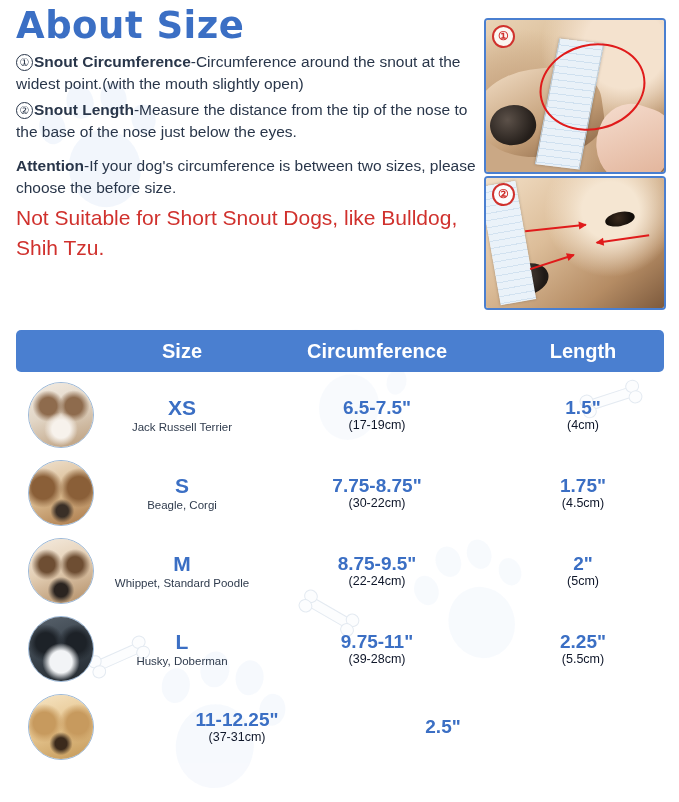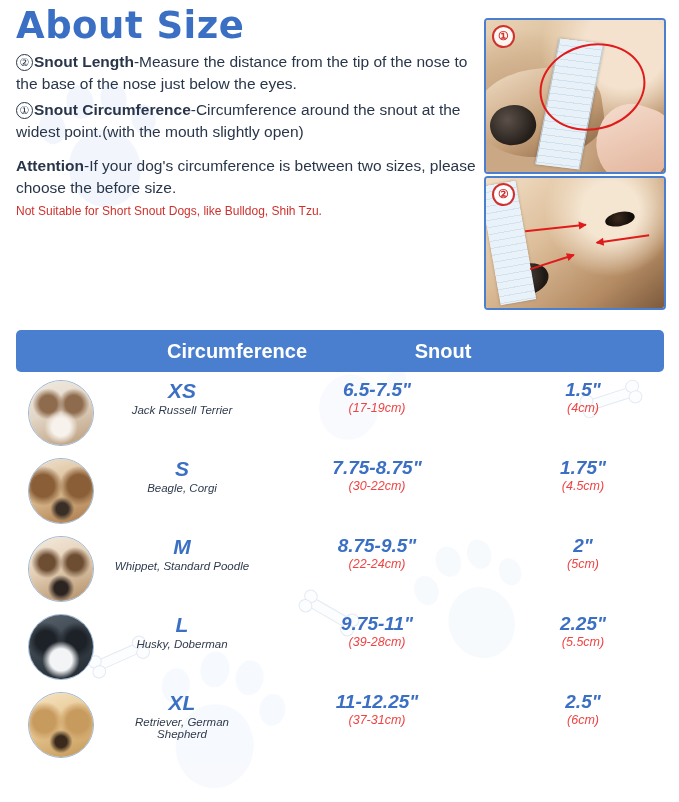--- a/index.html
+++ b/index.html
@@ -65,21 +65,21 @@
     line-height: 15px;
     text-align: center;
     vertical-align: 1px;
     margin-right: 1px;
   }
   .bold {
     font-weight: bold;
   }
   .warn {
     color: #d0312d;
-    font-size: 12px;
+    font-size: 21px;
     margin-top: 8px;
   }
   .attention-block {
     margin-top: 12px;
   }
 
   
   .photo {
     position: absolute;
     border: 2px solid #4a7fd0;
@@ -231,24 +231,24 @@
     font-size: 20px;
     font-weight: bold;
   }
   .col-img   { width: 96px; flex: none; }
   .col-size  { width: 140px; flex: none; text-align: center; }
   .col-circ  { width: 250px; flex: none; text-align: center; }
   .col-len   { width: 162px; flex: none; text-align: center; }
 
   .row {
     display: flex;
+    align-items: center;
     height: 70px;
     margin-top: 8px;
     position: relative;
-    font-style: italic;
   }
   .rowbg {
     position: absolute;
     left: 96px;
     right: 0;
     top: 0;
     bottom: 0;
     background: #eef4fc;
     border-radius: 5px;
   }
@@ -278,21 +278,21 @@
     margin-top: 2px;
   }
   .val-main {
     font-size: 19px;
     font-weight: bold;
     color: #3b6fc4;
     line-height: 1.1;
   }
   .val-sub {
     font-size: 12.5px;
-    color: #ef4444;
+    color: #0f172a;
     margin-top: 0;
   }
 
   
   .bone {
     position: absolute;
     pointer-events: none;
     opacity: 0.55;
     z-index: 1;
   }
@@ -343,24 +343,24 @@
   <div class="pad" style="left:60px; top:4px; width:22px; height:28px;"></div>
   <div class="pad" style="left:82px; top:28px; width:20px; height:26px;"></div>
 </div>
 
 <div class="page">
 
   <div class="title">About Size</div>
 
   <div class="text-block">
     <p>
-      <span class="circ-num">②</span><span class="bold">Snout Length</span><span>-Measure the distance from the tip of the nose to the base of the nose just below the eyes.</span>
+      <span class="circ-num">①</span><span class="bold">Snout Circumference</span><span>-Circumference around the snout at the widest point.(with the mouth slightly open)</span>
     </p>
     <p>
-      <span class="circ-num">①</span><span class="bold">Snout Circumference</span><span>-Circumference around the snout at the widest point.(with the mouth slightly open)</span>
+      <span class="circ-num">②</span><span class="bold">Snout Length</span><span>-Measure the distance from the tip of the nose to the base of the nose just below the eyes.</span>
     </p>
     <div class="attention-block">
       <p>
         <span class="bold">Attention</span><span>-If your dog's circumference is between two sizes, please choose the before size.</span>
       </p>
       <p class="warn">Not Suitable for Short Snout Dogs, like Bulldog, Shih Tzu.</p>
     </div>
   </div>
 
   <div class="photo" id="photo1">
@@ -381,22 +381,23 @@
     <div class="arrow2" id="arrowA"></div>
     <div class="arrow2" id="arrowB"></div>
     <div class="arrow2" id="arrowC"></div>
     <div class="badge">②</div>
   </div>
 
   <div class="table">
 
     <div class="thead">
       <div class="col-img"></div>
+      <div class="col-size">Size</div>
       <div class="col-circ">Circumference</div>
-      <div class="col-len">Snout</div>
+      <div class="col-len">Length</div>
     </div>
 
     <div class="row">
       <div class="rowbg"></div>
       <div class="col-img">
         <div class="avatar">
           <div class="face" style="background:
             radial-gradient(circle at 50% 72%, #f7f2ec 0 16%, rgba(247,242,236,0) 30%),
             radial-gradient(circle at 30% 36%, #8e6b4d 0 14%, rgba(142,107,77,0) 26%),
             radial-gradient(circle at 70% 36%, #8e6b4d 0 14%, rgba(142,107,77,0) 26%),
@@ -517,28 +518,23 @@
       <div class="rowbg"></div>
       <div class="col-img">
         <div class="avatar">
           <div class="face" style="background:
             radial-gradient(circle at 50% 76%, #3b2a1c 0 10%, rgba(59,42,28,0) 20%),
             radial-gradient(circle at 24% 44%, #c79a5e 0 18%, rgba(199,154,94,0) 32%),
             radial-gradient(circle at 76% 44%, #c79a5e 0 18%, rgba(199,154,94,0) 32%),
             linear-gradient(160deg,#f7e6c6 0%, #e5c48e 50%, #c29655 100%);"></div>
         </div>
       </div>
-      <div class="col-size">
-        <div class="size-main">XL</div>
-        <div class="size-breed">Retriever, German Shepherd</div>
-      </div>
       <div class="col-circ">
         <div class="val-main">11-12.25"</div>
         <div class="val-sub">(37-31cm)</div>
       </div>
       <div class="col-len">
         <div class="val-main">2.5"</div>
-        <div class="val-sub">(6cm)</div>
       </div>
     </div>
 
   </div>
 </div>
 
 </body></html>

